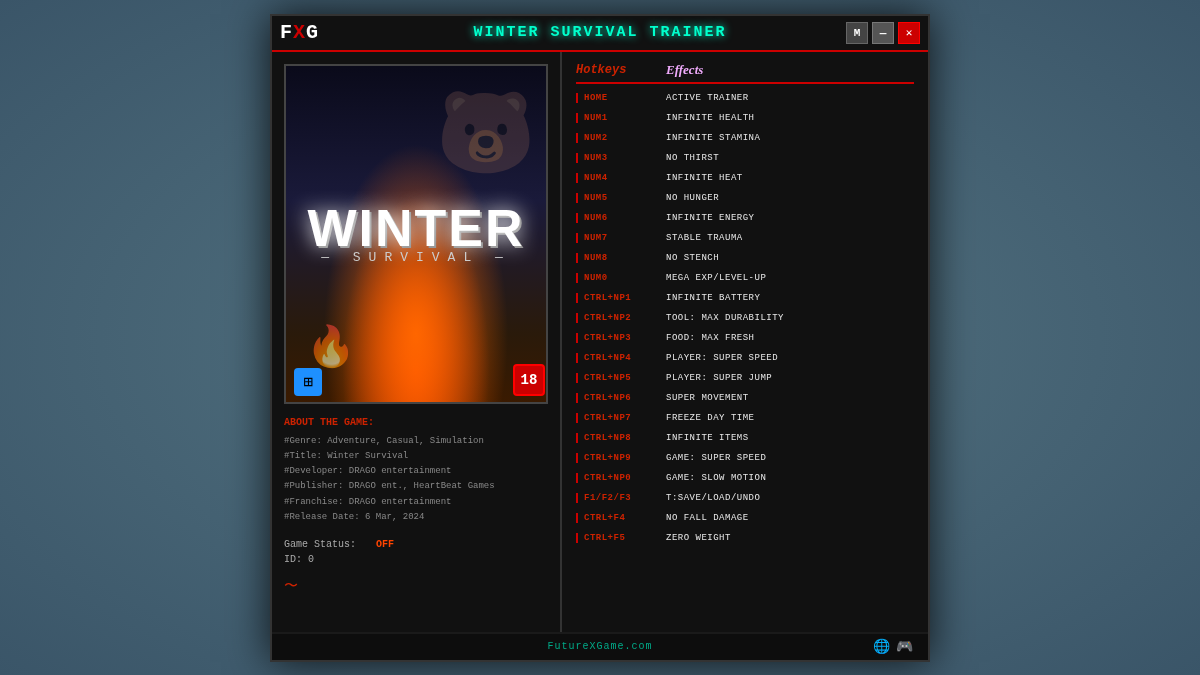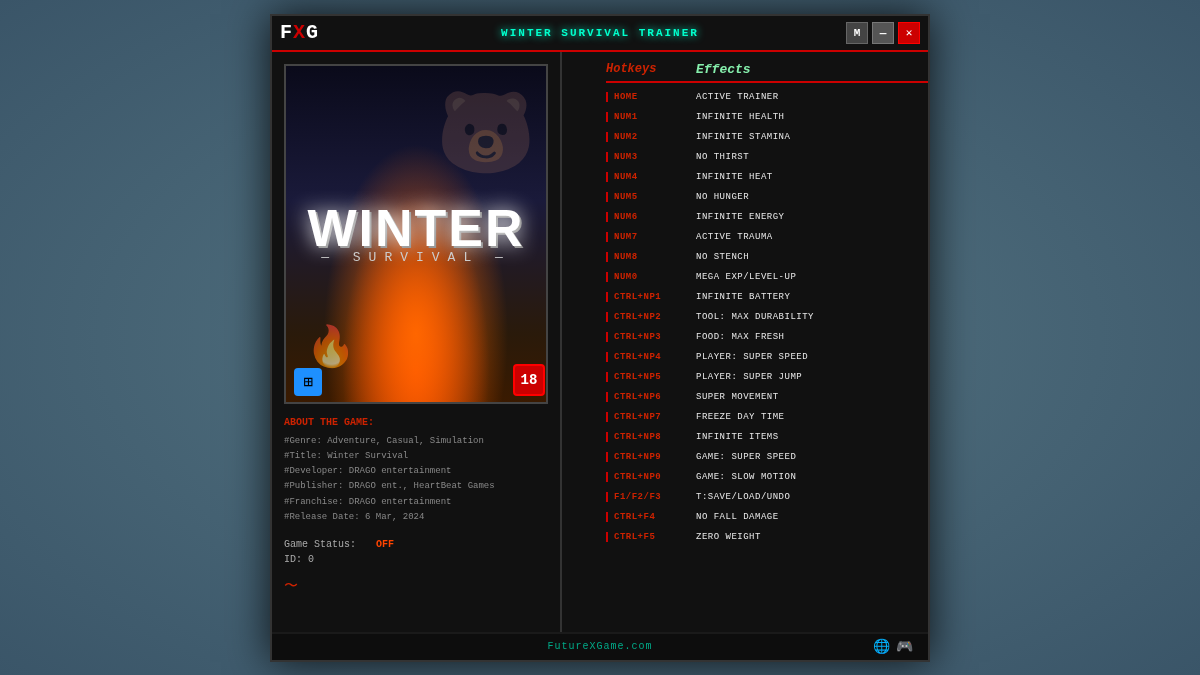--- a/index.html
+++ b/index.html
@@ -45,21 +45,21 @@
       align-items: center;
     }
     .logo-f { color: #fff; font-size: 20px; font-weight: 900; }
     .logo-x { color: #c00; font-size: 20px; font-weight: 900; }
     .logo-g { color: #fff; font-size: 20px; font-weight: 900; }
     .title-center {
       position: absolute;
       left: 50%;
       transform: translateX(-50%);
       color: #00ffcc;
-      font-size: 11px;
+      font-size: 15px;
       font-weight: bold;
       letter-spacing: 2px;
       text-shadow: 0 0 8px #00ffcc;
     }
     .title-controls {
       display: flex;
       gap: 4px;
     }
     .ctrl-btn {
       width: 22px;
@@ -203,42 +203,42 @@
     .status-id { color: #aaa; font-size: 10px; margin-top: 4px; }
     .wave-icon {
       margin-top: 12px;
       color: #cc2200;
       font-size: 14px;
     }
 
     
     .right-panel {
       flex: 1;
-      padding: 10px 0;
-      margin-left: 44px;
+      padding: 10px 14px;
     }
     .hotkeys-header {
       display: flex;
       align-items: center;
       margin-bottom: 6px;
       padding-bottom: 4px;
       border-bottom: 2px solid #cc0000;
     }
     .col-hotkeys {
       width: 90px;
       color: #cc2200;
       font-size: 12px;
       font-weight: bold;
       font-style: italic;
     }
     .col-effects {
-      color: #86efac;
+      color: #f0abfc;
       font-size: 13px;
       font-weight: bold;
       font-style: italic;
+      font-family: Liberation Serif, serif;
     }
     .hotkeys-list {
       display: flex;
       flex-direction: column;
       gap: 3px;
     }
     .hotkey-row {
       display: flex;
       align-items: center;
       height: 17px;
@@ -372,21 +372,21 @@
           <div class="hotkey-row">
     <span class="hk-key">NUM5</span>
     <span class="hk-effect">NO HUNGER</span>
   </div>
           <div class="hotkey-row">
     <span class="hk-key">NUM6</span>
     <span class="hk-effect">INFINITE ENERGY</span>
   </div>
           <div class="hotkey-row">
     <span class="hk-key">NUM7</span>
-    <span class="hk-effect">ACTIVE TRAUMA</span>
+    <span class="hk-effect">STABLE TRAUMA</span>
   </div>
           <div class="hotkey-row">
     <span class="hk-key">NUM8</span>
     <span class="hk-effect">NO STENCH</span>
   </div>
           <div class="hotkey-row">
     <span class="hk-key">NUM0</span>
     <span class="hk-effect">MEGA EXP/LEVEL-UP</span>
   </div>
           <div class="hotkey-row">

